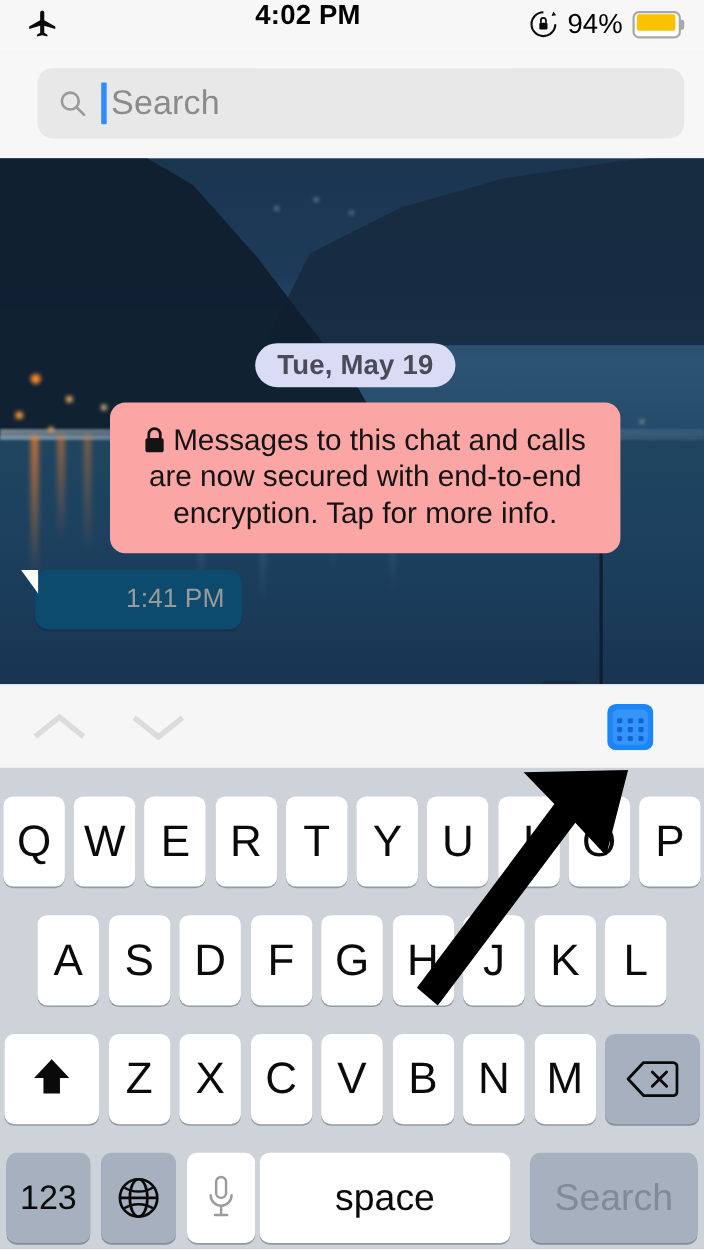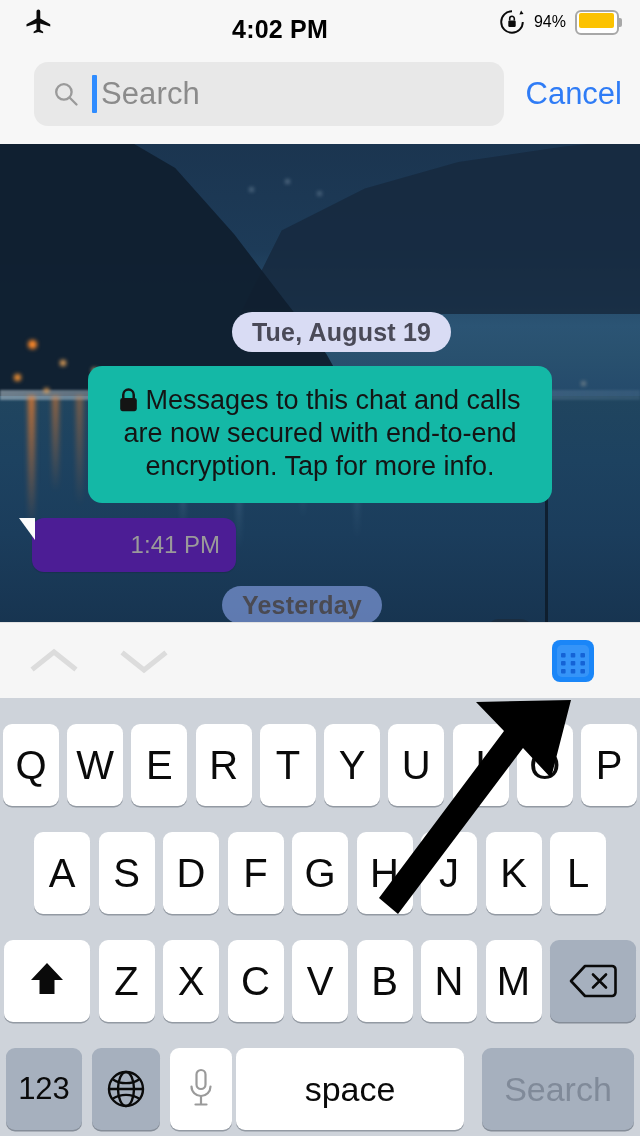--- a/index.html
+++ b/index.html
@@ -11,24 +11,24 @@
   }
   #screen { position:relative; width:640px; height:1136px; overflow:hidden; background:#fff; }
 
   
   .status-bar {
     position:absolute; top:0; left:0; width:640px; height:44px;
     background:#f7f7f7; display:flex; align-items:center;
   }
   .sb-left { position:absolute; left:24px; top:0; height:44px; display:flex; align-items:center; }
   .sb-center { position:absolute; left:0; width:560px; text-align:center; top:0; height:44px;
-    display:flex; align-items:flex-end; justify-content:center; }
+    display:flex; align-items:flex-start; justify-content:center; }
   .sb-right { position:absolute; right:18px; top:0; height:44px; display:flex; align-items:center; gap:9px; }
   .sb-time { font-size:25px; font-weight:bold; color:#000; letter-spacing:0.2px; }
-  .sb-battery-text { font-size:16px; font-weight:500; color:#000; }
+  .sb-battery-text { font-size:25px; font-weight:500; color:#000; }
   .plane-icon { width:30px; height:30px; }
   .rotlock-icon { width:26px; height:26px; }
   .batt { position:relative; width:47px; height:25px; }
   .batt-body {
     position:absolute; left:0; top:0; width:44px; height:25px;
     border:2.5px solid #a8a8a8; border-radius:6px; background:#fff;
   }
   .batt-fill { position:absolute; left:3.5px; top:3.5px; width:35px; height:15px; background:#fcc200; border-radius:2px; }
   .batt-cap { position:absolute; right:0; top:8.5px; width:4px; height:9px; background:#a8a8a8; border-radius:0 2px 2px 0; }
 
@@ -99,29 +99,29 @@
   
   .datepill {
     position:absolute; height:40px; border-radius:20px;
     display:flex; align-items:center; justify-content:center; padding:0 20px;
     font-size:25px; font-weight:bold; color:#4a4a58; letter-spacing:0.2px;
   }
   .datepill-1 { left:232px; top:168px; background:#d9dcf4; }
   .datepill-2 { left:222px; top:442px; background:rgba(124,150,214,0.72); color:#4a4a52; height:38px; }
 
   .enc-bubble {
-    position:absolute; left:88px; top:222px; width:464px;
-    background:#14b8a6; border-radius:14px; padding:18px 22px 20px 22px;
+    position:absolute; left:100px; top:222px; width:464px;
+    background:#fca5a5; border-radius:14px; padding:18px 22px 20px 22px;
     text-align:center; font-size:27px; line-height:33px; color:#141414;
   }
   .lock-glyph { display:inline-block; vertical-align:-3px; width:19px; height:24px; margin-right:7px; }
 
   .bubble-in {
-    position:absolute; left:32px; top:374px; width:204px; height:54px;
-    background:#4c1d95; border-radius:12px;
+    position:absolute; left:32px; top:374px; width:188px; height:54px;
+    background:#0c4a6e; border-radius:12px;
     display:flex; align-items:center; justify-content:flex-end; padding-right:16px;
     box-shadow:0 1px 1px rgba(0,0,0,.12);
   }
   .bubble-in::before {
     content:""; position:absolute; left:-13px; top:0px; width:16px; height:22px;
     background:#fbfbfb; clip-path:polygon(100% 0, 100% 100%, 0 0);
   }
   .msg-time { font-size:24px; color:#9a9a9a; }
 
   
@@ -199,21 +199,20 @@
 
   <div class="search-bar">
     <div class="search-field">
       <svg class="search-icon" viewBox="0 0 24 24">
         <circle cx="10.2" cy="10.2" r="6.6" fill="none" stroke="#9a9a9a" stroke-width="2"></circle>
         <line x1="15.2" y1="15.2" x2="21" y2="21" stroke="#9a9a9a" stroke-width="2" stroke-linecap="round"></line>
       </svg>
       <span class="caret"></span>
       <span class="search-placeholder">Search</span>
     </div>
-    <span class="cancel-btn">Cancel</span>
   </div>
 
   <div class="chat-area">
     <div class="wall">
       <div class="wall-sky"></div>
       <div class="wall-mtn-right"></div>
       <div class="wall-mtn-left"></div>
       <div class="wall-water"></div>
       <div class="wall-shore"></div>
 
@@ -246,34 +245,33 @@
       <div class="reflect-blue" style="left:180px; top:256px; height:130px;"></div>
       <div class="reflect-blue" style="left:236px; top:256px; height:150px; opacity:.7;"></div>
       <div class="reflect-blue" style="left:300px; top:256px; height:120px; opacity:.55;"></div>
       <div class="reflect-blue" style="left:354px; top:256px; height:140px; opacity:.6;"></div>
 
       <div class="boat-mast"></div>
       <div class="boat-cabin"></div>
 
     </div>
 
-    <div class="datepill datepill-1">Tue, August 19</div>
+    <div class="datepill datepill-1">Tue, May 19</div>
 
     <div class="enc-bubble">
       <svg class="lock-glyph" viewBox="0 0 16 20">
         <rect x="1" y="8.4" width="14" height="11" rx="2" fill="#141414"></rect>
         <path d="M3.6 8.4V5.6a4.4 4.4 0 0 1 8.8 0v2.8" fill="none" stroke="#141414" stroke-width="2.1"></path>
       </svg><span>Messages to this chat and calls are now secured with end-to-end encryption. Tap for more info.</span>
     </div>
 
     <div class="bubble-in">
       <span class="msg-time">1:41 PM</span>
     </div>
 
-    <div class="datepill datepill-2">Yesterday</div>
 
   </div>
 
   <div class="nav-toolbar">
     <svg class="chev chev-up" viewBox="0 0 56 34">
       <path d="M8 24L28 8l20 16" fill="none" stroke="#dcdcdc" stroke-width="5" stroke-linecap="square"></path>
     </svg>
     <svg class="chev chev-down" viewBox="0 0 56 34">
       <path d="M8 10l20 16 20-16" fill="none" stroke="#dcdcdc" stroke-width="5" stroke-linecap="square"></path>
     </svg>

